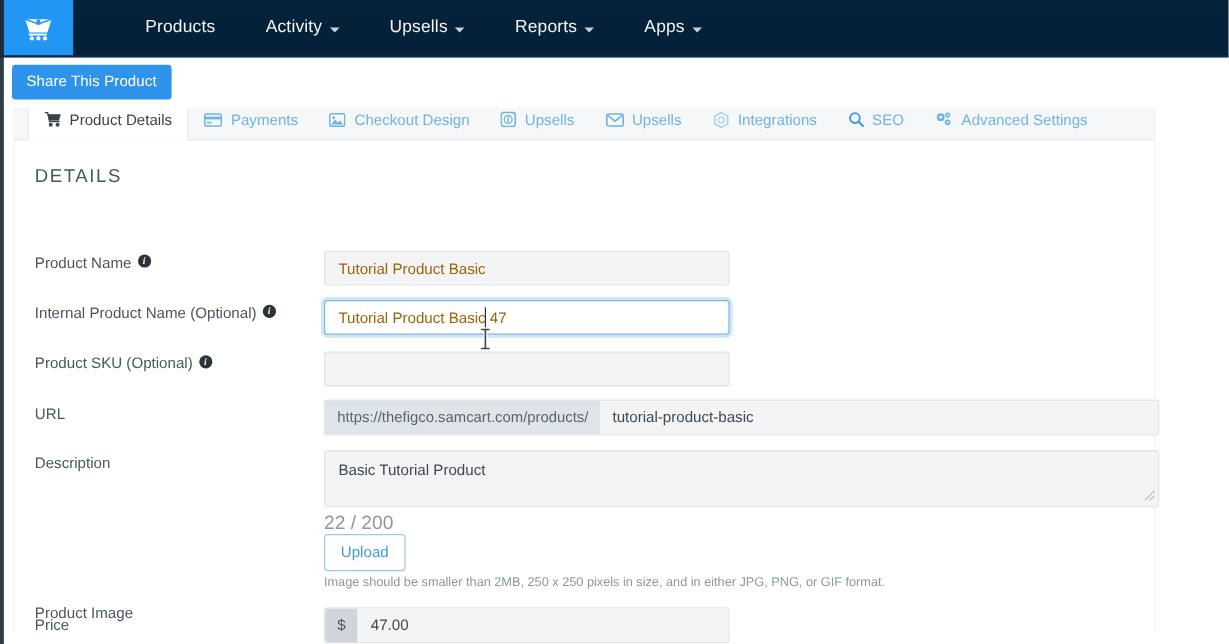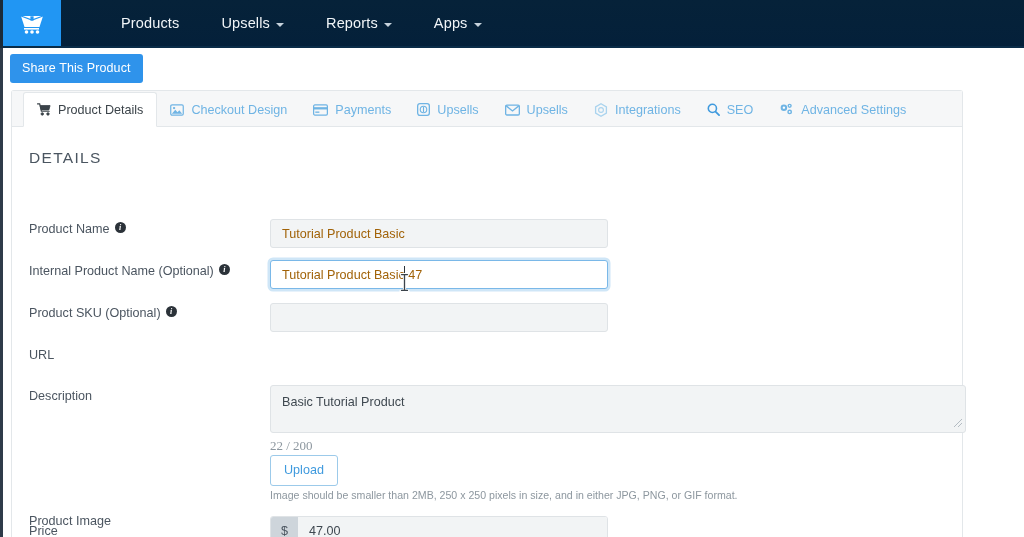--- a/index.html
+++ b/index.html
@@ -114,21 +114,21 @@
     font-family: "Liberation Sans", sans-serif;
     padding: 7px 12px 8px 12px;
     cursor: pointer;
     letter-spacing: 0.1px;
     text-align: center;
   }
 
   
   .card {
     position: absolute;
-    left: 11px; top: 90px;
+    left: 11px; top: 80px;
     width: 952px;
     height: 447px;
     background: #ffffff;
     border: 1px solid #e3e7ea;
     border-bottom: none;
     border-radius: 3px 3px 0 0;
     z-index: 5;
   }
 
   
@@ -261,23 +261,22 @@
     resize: none;
     outline: none;
     overflow: hidden;
   }
   .resize-grip {
     position: absolute;
     pointer-events: none;
   }
   .counter {
     position: absolute;
-    font-size: 13px;
+    font-size: 16px;
     color: #8d979f;
-    font-family: Liberation Serif, serif;
   }
 
   .upload-btn {
     position: absolute;
     background: #ffffff;
     border: 1px solid #9ccaea;
     border-radius: 3px;
     color: #3f9ade;
     font-size: 12.6px;
     font-family: "Liberation Sans", sans-serif;
@@ -345,20 +344,24 @@
           <circle cx="19.5" cy="20" r="1.8" fill="#ffffff"></circle>
         </svg>
       </span>
     </div>
 
     <div class="nav-items">
       <div class="nav-item">
         <span>Products</span>
       </div>
       <div class="nav-item">
+        <span>Activity</span>
+        <i class="caret"></i>
+      </div>
+      <div class="nav-item">
         <span>Upsells</span>
         <i class="caret"></i>
       </div>
       <div class="nav-item">
         <span>Reports</span>
         <i class="caret"></i>
       </div>
       <div class="nav-item">
         <span>Apps</span>
         <i class="caret"></i>
@@ -382,38 +385,38 @@
             <path d="M3.6 3 H15 L13.6 8 H4.8 Z" fill="#3b4349"></path>
             <circle cx="6" cy="12.6" r="1.4" fill="#3b4349"></circle>
             <circle cx="12.6" cy="12.6" r="1.4" fill="#3b4349"></circle>
           </svg>
         </span>
         <span>Product Details</span>
       </div>
 
       <div class="tab">
         <span class="ticon">
+          <svg width="15" height="12" viewBox="0 0 17 13">
+            <rect x="0.7" y="0.8" width="15.6" height="11.4" rx="1.4" fill="none" stroke="#6fb4e4" stroke-width="1.4"></rect>
+            <rect x="0.7" y="3.3" width="15.6" height="2.6" fill="#6fb4e4"></rect>
+            <rect x="2.6" y="8.2" width="4.6" height="1.5" fill="#6fb4e4"></rect>
+          </svg>
+        </span>
+        <span>Payments</span>
+      </div>
+
+      <div class="tab">
+        <span class="ticon">
           <svg width="14" height="12" viewBox="0 0 16 14">
             <rect x="0.7" y="1" width="14.6" height="12" rx="1.5" fill="none" stroke="#6fb4e4" stroke-width="1.4"></rect>
             <circle cx="4.6" cy="4.8" r="1.35" fill="#6fb4e4"></circle>
             <path d="M2 11.4 L6 6.6 L8.6 9.6 L10.7 7.4 L14 11.4 Z" fill="#6fb4e4"></path>
           </svg>
         </span>
         <span>Checkout Design</span>
-      </div>
-
-      <div class="tab">
-        <span class="ticon">
-          <svg width="15" height="12" viewBox="0 0 17 13">
-            <rect x="0.7" y="0.8" width="15.6" height="11.4" rx="1.4" fill="none" stroke="#6fb4e4" stroke-width="1.4"></rect>
-            <rect x="0.7" y="3.3" width="15.6" height="2.6" fill="#6fb4e4"></rect>
-            <rect x="2.6" y="8.2" width="4.6" height="1.5" fill="#6fb4e4"></rect>
-          </svg>
-        </span>
-        <span>Payments</span>
       </div>
 
       <div class="tab">
         <span class="ticon">
           <svg width="13" height="13" viewBox="0 0 14 14">
             <rect x="0.7" y="0.7" width="12.6" height="12.6" rx="2.4" fill="none" stroke="#6fb4e4" stroke-width="1.4"></rect>
             <circle cx="7" cy="7" r="3.5" fill="none" stroke="#6fb4e4" stroke-width="1.2"></circle>
             <path d="M7 4.3 V9.7" stroke="#6fb4e4" stroke-width="1.2"></path>
           </svg>
         </span>
@@ -486,20 +489,24 @@
 
       <div class="row-label" style="left:17px; top:179px;">
         <span>Product SKU (Optional)</span>
         <span class="info-i">i</span>
       </div>
       <input class="fld" style="left: 258px; top: 176px; width: 338px; height: 29px;" value="">
 
       <div class="row-label" style="left:17px; top:221px;">
         <span>URL</span>
       </div>
+      <div class="url-group" style="left:258px; top:216px; width:696px; height:30px;">
+        <span class="url-prefix">https://thefigco.samcart.com/products/</span>
+        <input class="url-val" value="tutorial-product-basic" style="">
+      </div>
 
       <div class="row-label" style="left:17px; top:262px;">
         <span>Description</span>
       </div>
       <textarea class="desc" style="left: 258px; top: 258px; width: 696px; height: 48px;">Basic Tutorial Product</textarea>
       <svg class="resize-grip" style="left:941px; top:291px;" width="10" height="10" viewBox="0 0 10 10">
         <path d="M9 1 L1 9 M9 5 L5 9" stroke="#b4bcc3" stroke-width="1"></path>
       </svg>
       <div class="counter" style="left:258px; top:311px;">22 / 200</div>
 

